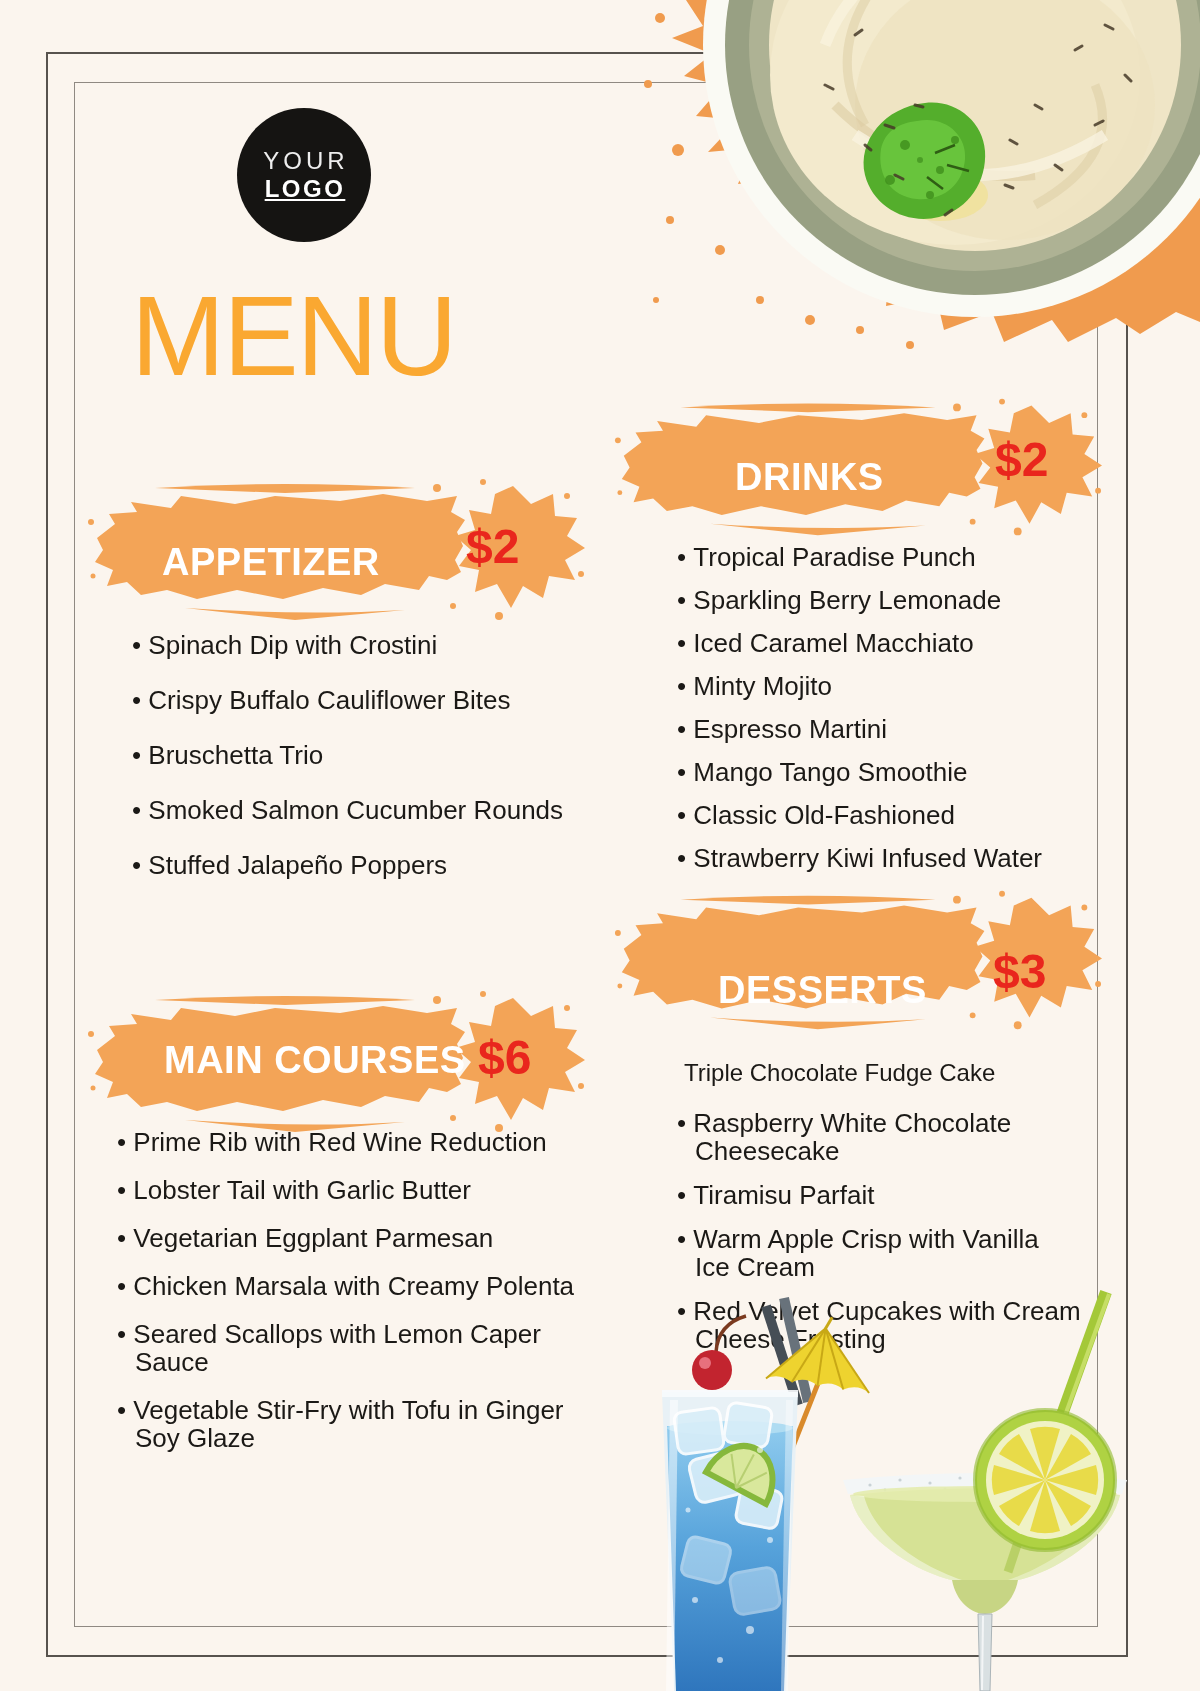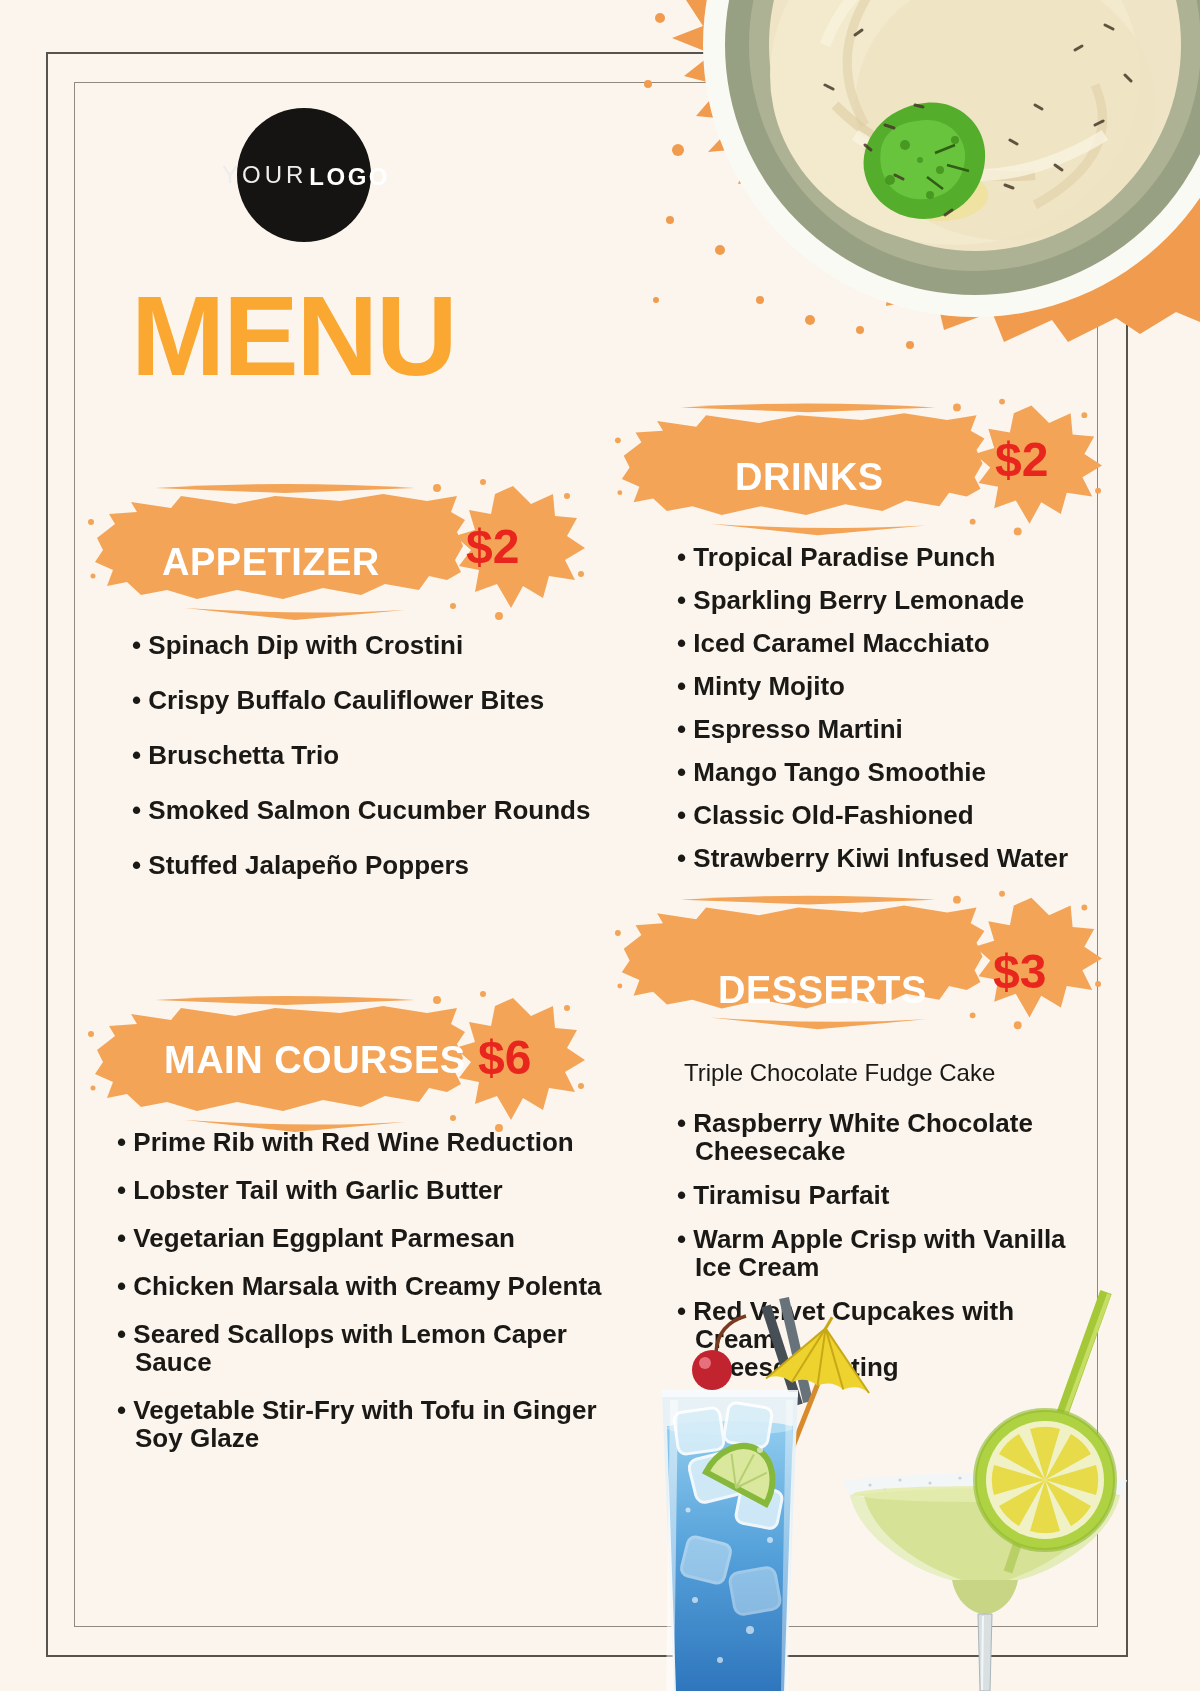--- a/index.html
+++ b/index.html
@@ -7,34 +7,34 @@
   .page{position:relative;width:1200px;height:1691px;overflow:hidden;
         background:var(--bg,#FBF5EE);}
   .abs{position:absolute;}
   
   .frame-outer{left:46px;top:52px;width:1082px;height:1605px;
                border:2px solid var(--frame-outer,#57534E);box-sizing:border-box;}
   .frame-inner{left:74px;top:82px;width:1024px;height:1545px;
                border:1px solid var(--frame-inner,#8F8982);box-sizing:border-box;}
   
   .logo{left:237px;top:108px;width:134px;height:134px;border-radius:50%;
-        background:var(--logo-bg,#151412);display:flex;
+        background:var(--logo-bg,#151412);display:flex;flex-direction:column;
         align-items:center;justify-content:center;line-height:1;}
   .logo .l1{color:#EDEDED;font-size:24px;font-weight:300;letter-spacing:4px;margin-left:4px;}
-  .logo .l2{color:#FFFFFF;font-size:24px;font-weight:700;letter-spacing:2.5px;margin-top:4px;margin-left:2px;}
-  
-  .menu-title{left:131px;top:280px;font-size:113px;font-weight:700;letter-spacing:-2px;
+  .logo .l2{color:#FFFFFF;font-size:24px;font-weight:700;letter-spacing:2.5px;margin-top:4px;margin-left:2px;text-decoration:underline;}
+  
+  .menu-title{left:131px;top:280px;font-size:113px;font-weight:400;letter-spacing:-2px;
               color:var(--title-orange,#FAA831);line-height:1;}
   
   svg.brush{display:block;}
   .hdr{font-size:38px;font-weight:700;color:var(--header-text,#fff);line-height:1;letter-spacing:.5px;}
   .price{font-size:48px;font-weight:700;color:var(--price-red,#E9261D);line-height:1;}
   
   ul.items{list-style:none;margin:0;padding:0;font-size:26px;line-height:28px;
-           color:var(--item-text,#1B1916);font-weight:bold;}
+           color:var(--item-text,#1B1916);}
   ul.items li{padding-left:30px;text-indent:-18px;white-space:pre-line;}
   ul.items li::before{content:"\2022\00a0";}
   .intro-item{font-size:24px;line-height:28px;color:var(--item-text,#1B1916);}
   .ap li{margin-bottom:27px;}
   .dr li{margin-bottom:15px;}
   .mc li{margin-bottom:20px;}
   .ds li{margin-bottom:16px;}
 </style>
 </head>
 <body>

